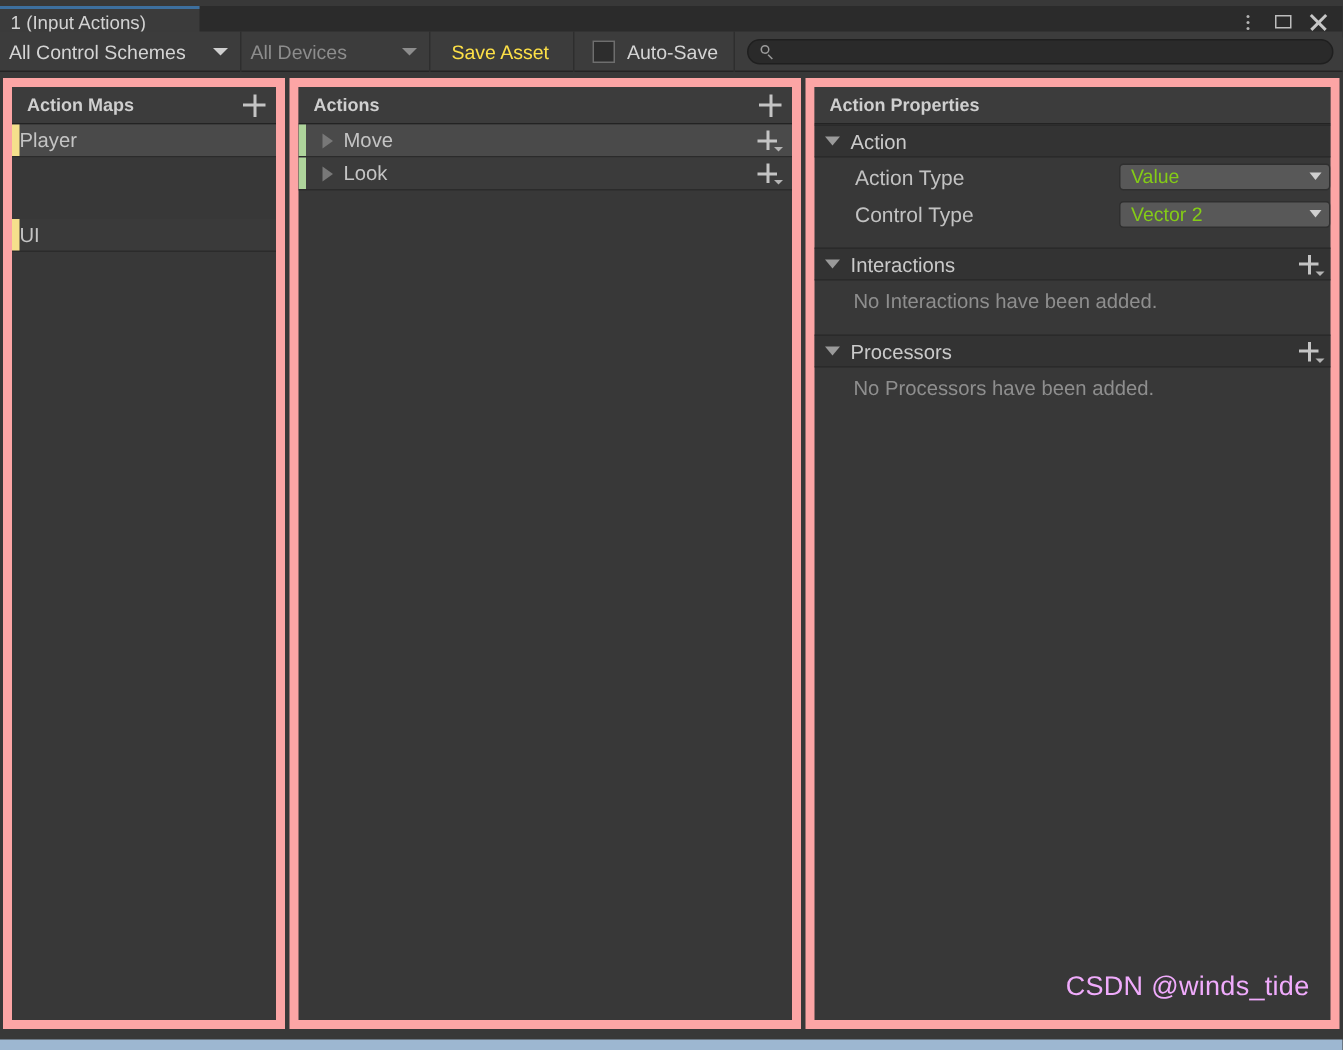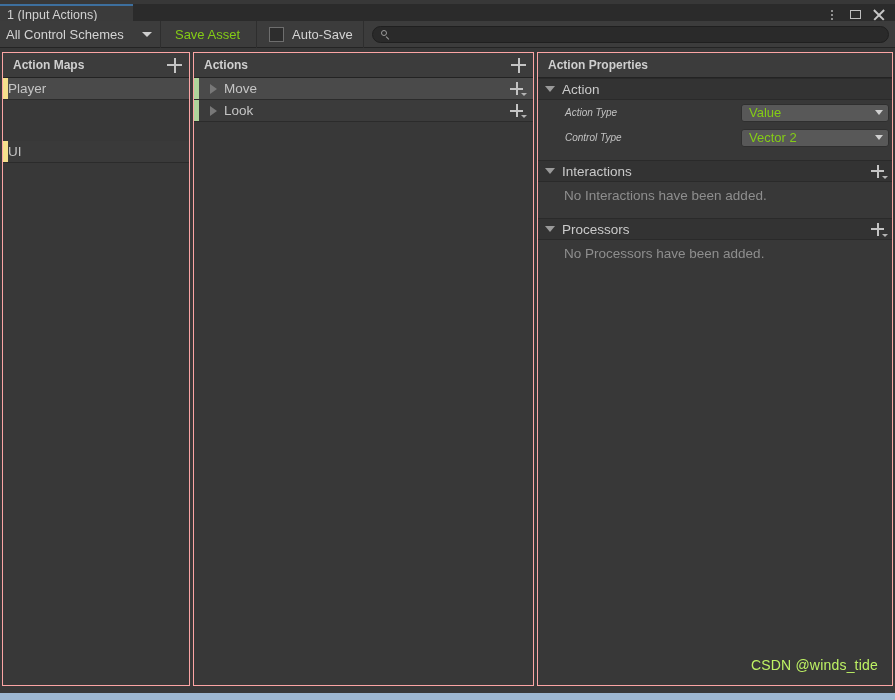--- a/index.html
+++ b/index.html
@@ -101,21 +101,21 @@
     height: 27px;
     display: flex;
     align-items: center;
     padding: 0 8px 0 6px;
     font-size: 13px;
     box-sizing: border-box;
     border-right: 1px solid #2e2e2e;
   }
   .tb-schemes { color: #d4d4d4; min-width: 161px; justify-content: space-between; }
   .tb-devices { color: #8d8d8d; min-width: 126px; justify-content: space-between; }
-  .tb-save    { color: #84cc16; min-width: 96px; justify-content: center; }
+  .tb-save    { color: #fde047; min-width: 96px; justify-content: center; }
   .tb-autosave {
     display: flex; align-items: center; gap: 8px;
     padding: 0 10px 0 12px; height: 27px;
     border-right: 1px solid #2e2e2e;
   }
   .chk {
     width: 15px; height: 15px;
     background: #2d2d2d;
     border: 1px solid #6e6e6e;
     box-sizing: border-box;
@@ -177,21 +177,21 @@
     position: absolute;
     left: 0; top: 48px;
     width: 895px; height: 645px;
     background: #383838;
   }
   .pane {
     position: absolute;
     top: 4px;
     bottom: 7px;
     background: #383838;
-    border: 1px solid #fca5a5;
+    border: 6px solid #fca5a5;
     box-sizing: border-box;
     overflow: hidden;
   }
   .pane-maps    { left: 2px;   width: 188px; }
   .pane-actions { left: 193px; width: 341px; }
   .pane-props   { left: 537px; width: 356px; }
 
   .pane-header {
     height: 25px;
     background: #3c3c3c;
@@ -296,25 +296,24 @@
   .prop-section .spacer { flex: 1; }
 
   .prop-row {
     height: 25px;
     display: flex;
     align-items: center;
     padding-left: 27px;
     box-sizing: border-box;
   }
   .prop-label {
-    font-size: 10px;
+    font-size: 14px;
     color: #c2c2c2;
     width: 176px;
     flex: 0 0 auto;
-    font-style: italic;
   }
   .dropdown {
     width: 148px;
     height: 18px;
     background: #585858;
     border: 1px solid #2f2f2f;
     border-radius: 3px;
     display: flex;
     align-items: center;
     justify-content: space-between;
@@ -340,22 +339,22 @@
     font-size: 13.5px;
     color: #8e8e8e;
     box-sizing: border-box;
   }
 
   
   .watermark {
     position: absolute;
     right: 14px;
     bottom: 12px;
-    font-size: 14px;
-    color: #bef264;
+    font-size: 18px;
+    color: #f0abfc;
     letter-spacing: 0.2px;
   }
   .bottom-strip {
     position: absolute;
     left: 0; bottom: 0;
     width: 895px; height: 7px;
     background: #9db7d1;
   }
 </style>
 </head>
@@ -385,20 +384,24 @@
     </div>
   </div>
 
   <div class="toolbar">
 
     <div class="tb-item tb-schemes">
       <span>All Control Schemes</span>
       <span class="caret"></span>
     </div>
 
+    <div class="tb-item tb-devices">
+      <span>All Devices</span>
+      <span class="caret dim"></span>
+    </div>
 
     <div class="tb-item tb-save">
       <span>Save Asset</span>
     </div>
 
     <div class="tb-autosave">
       <span class="chk"></span>
       <span class="autosave-label">Auto-Save</span>
     </div>
 

